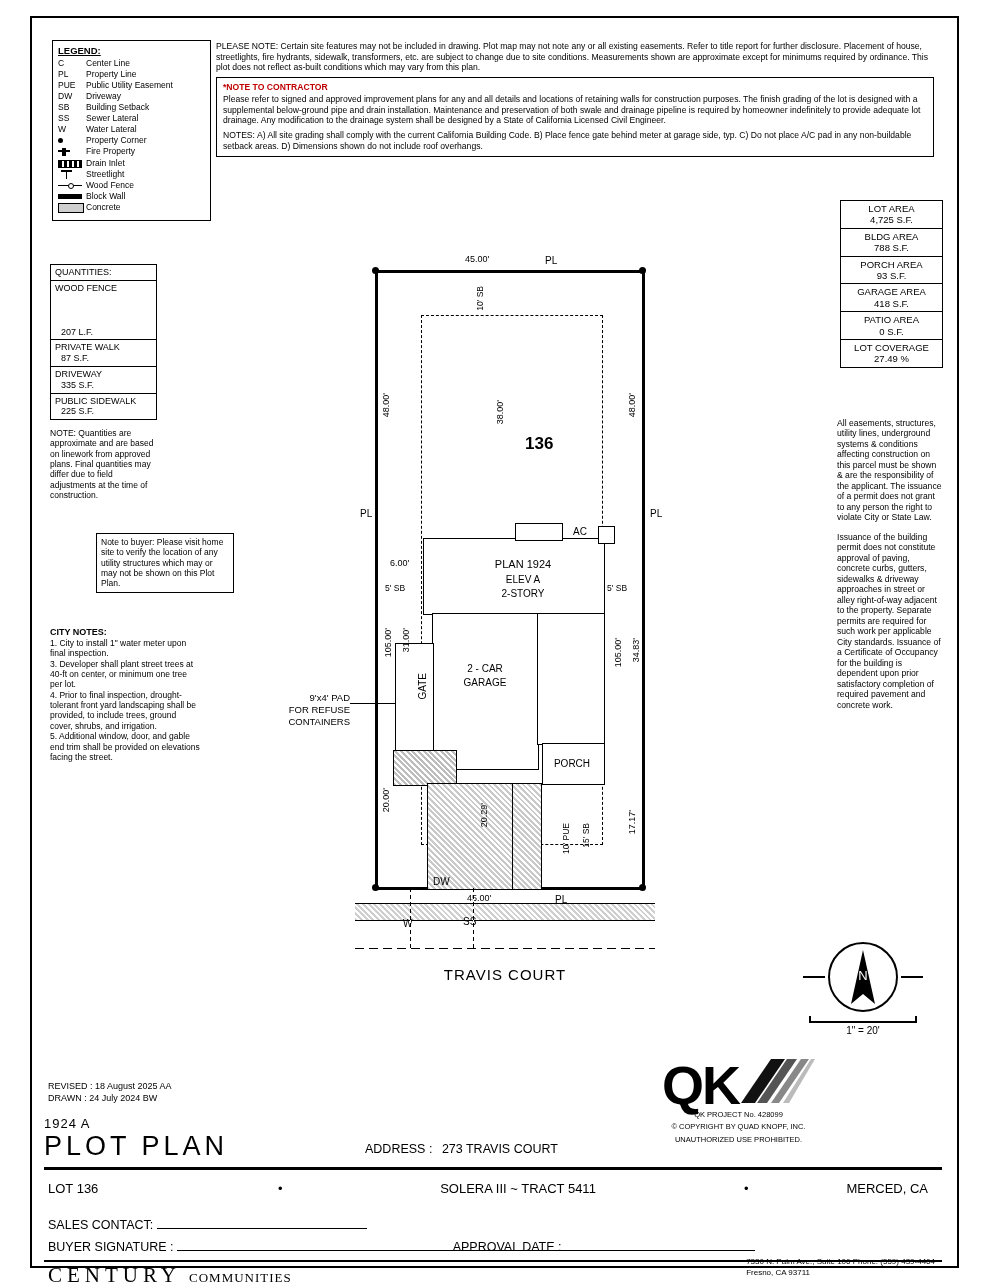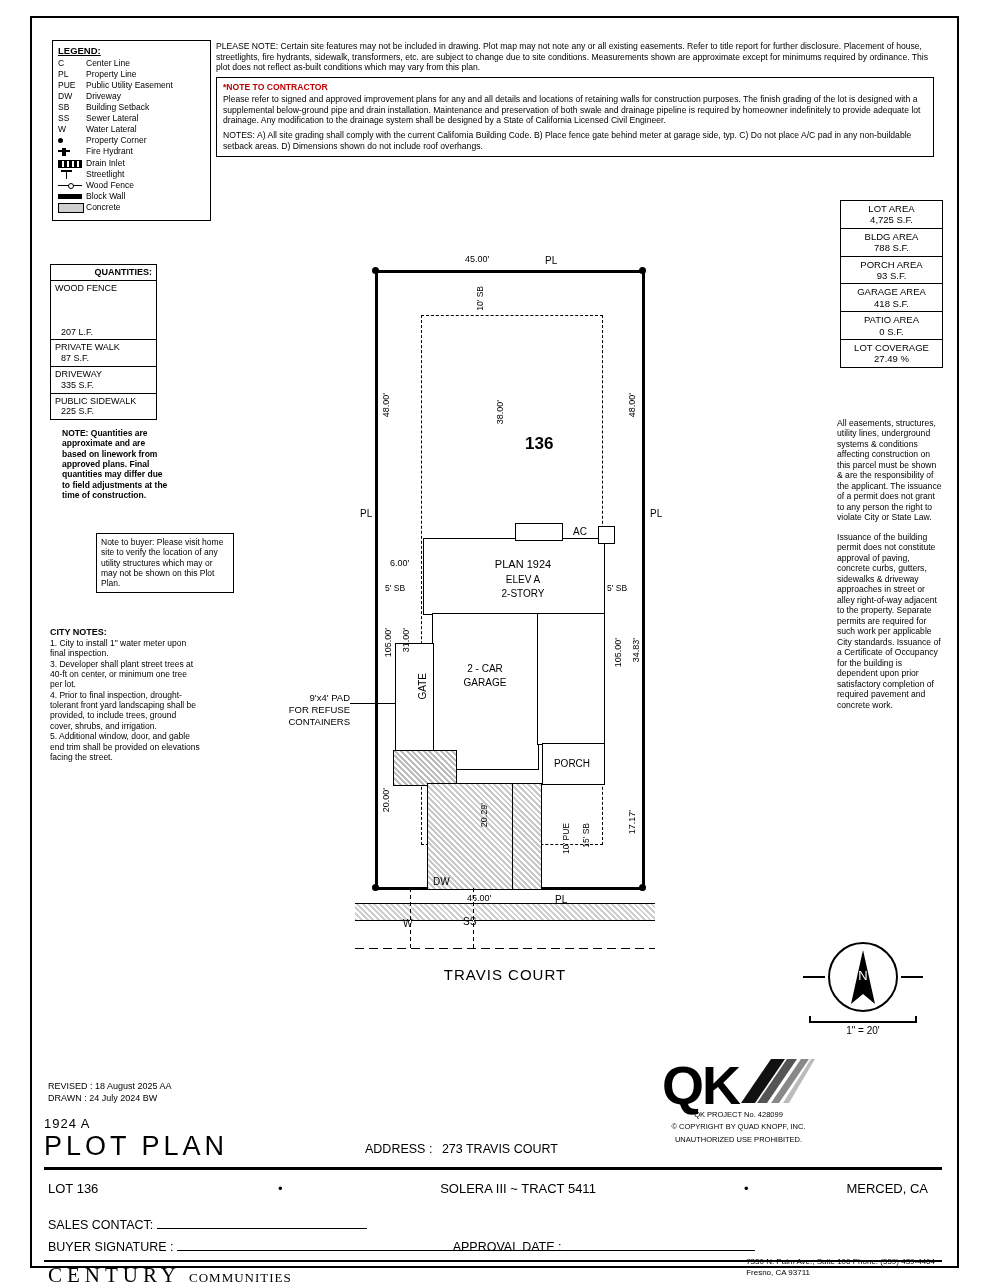--- a/index.html
+++ b/index.html
@@ -35,22 +35,22 @@
 
   
   #please-note{left:208px;top:36px;width:718px;height:144px;padding:5px 8px;}
   #please-note p{margin:0 0 4px 0;font-size:8.6px;line-height:1.25;}
   .red{color:#c00000;font-weight:bold;}
 
   
   #quant{left:50px;top:264px;width:107px;}
   #quant .cell{border:1.4px solid #000;border-bottom:none;padding:2px 4px;font-size:9px;line-height:1.2;}
   #quant .cell:last-child{border-bottom:1.4px solid #000;}
-  #quant .hdr{font-weight:bold;text-align:right;}
-  #qnote{left:62px;top:428px;width:110px;font-weight:bold;}
+  #quant .hdr{font-weight:normal;}
+  #qnote{left:50px;top:428px;width:110px;}
   #buyer-note{left:52px;top:533px;width:128px;padding:3px 4px;margin-left:44px;}
   #city-notes{left:50px;top:627px;width:150px;}
 
   
   #areas{right:42px;top:200px;width:103px;padding-left:13px;}
   #areas .cell{border:1.4px solid #000;border-bottom:none;padding:2px 4px;font-size:9.5px;text-align:center;line-height:1.2;}
   #areas .cell:last-child{border-bottom:1.4px solid #000;}
   #rtext{right:42px;top:418px;width:106px;}
   #rtext p{margin:0 0 9px 0;font-size:8.6px;line-height:1.22;}
 
@@ -126,21 +126,21 @@
       <tr>
             <td class="k">W</td>
             <td>Water Lateral</td>
           </tr>
       <tr>
             <td class="k"><span class="sym sym-dot"></span></td>
             <td>Property Corner</td>
           </tr>
       <tr>
             <td class="k"><span class="sym sym-fh"></span></td>
-            <td>Fire Hydrant</td>
+            <td>Fire Property</td>
           </tr>
       <tr>
             <td class="k"><span class="sym sym-drain"></span></td>
             <td>Drain Inlet</td>
           </tr>
       <tr>
             <td class="k"><span class="sym sym-sl"></span></td>
             <td>Streetlight</td>
           </tr>
       <tr>

